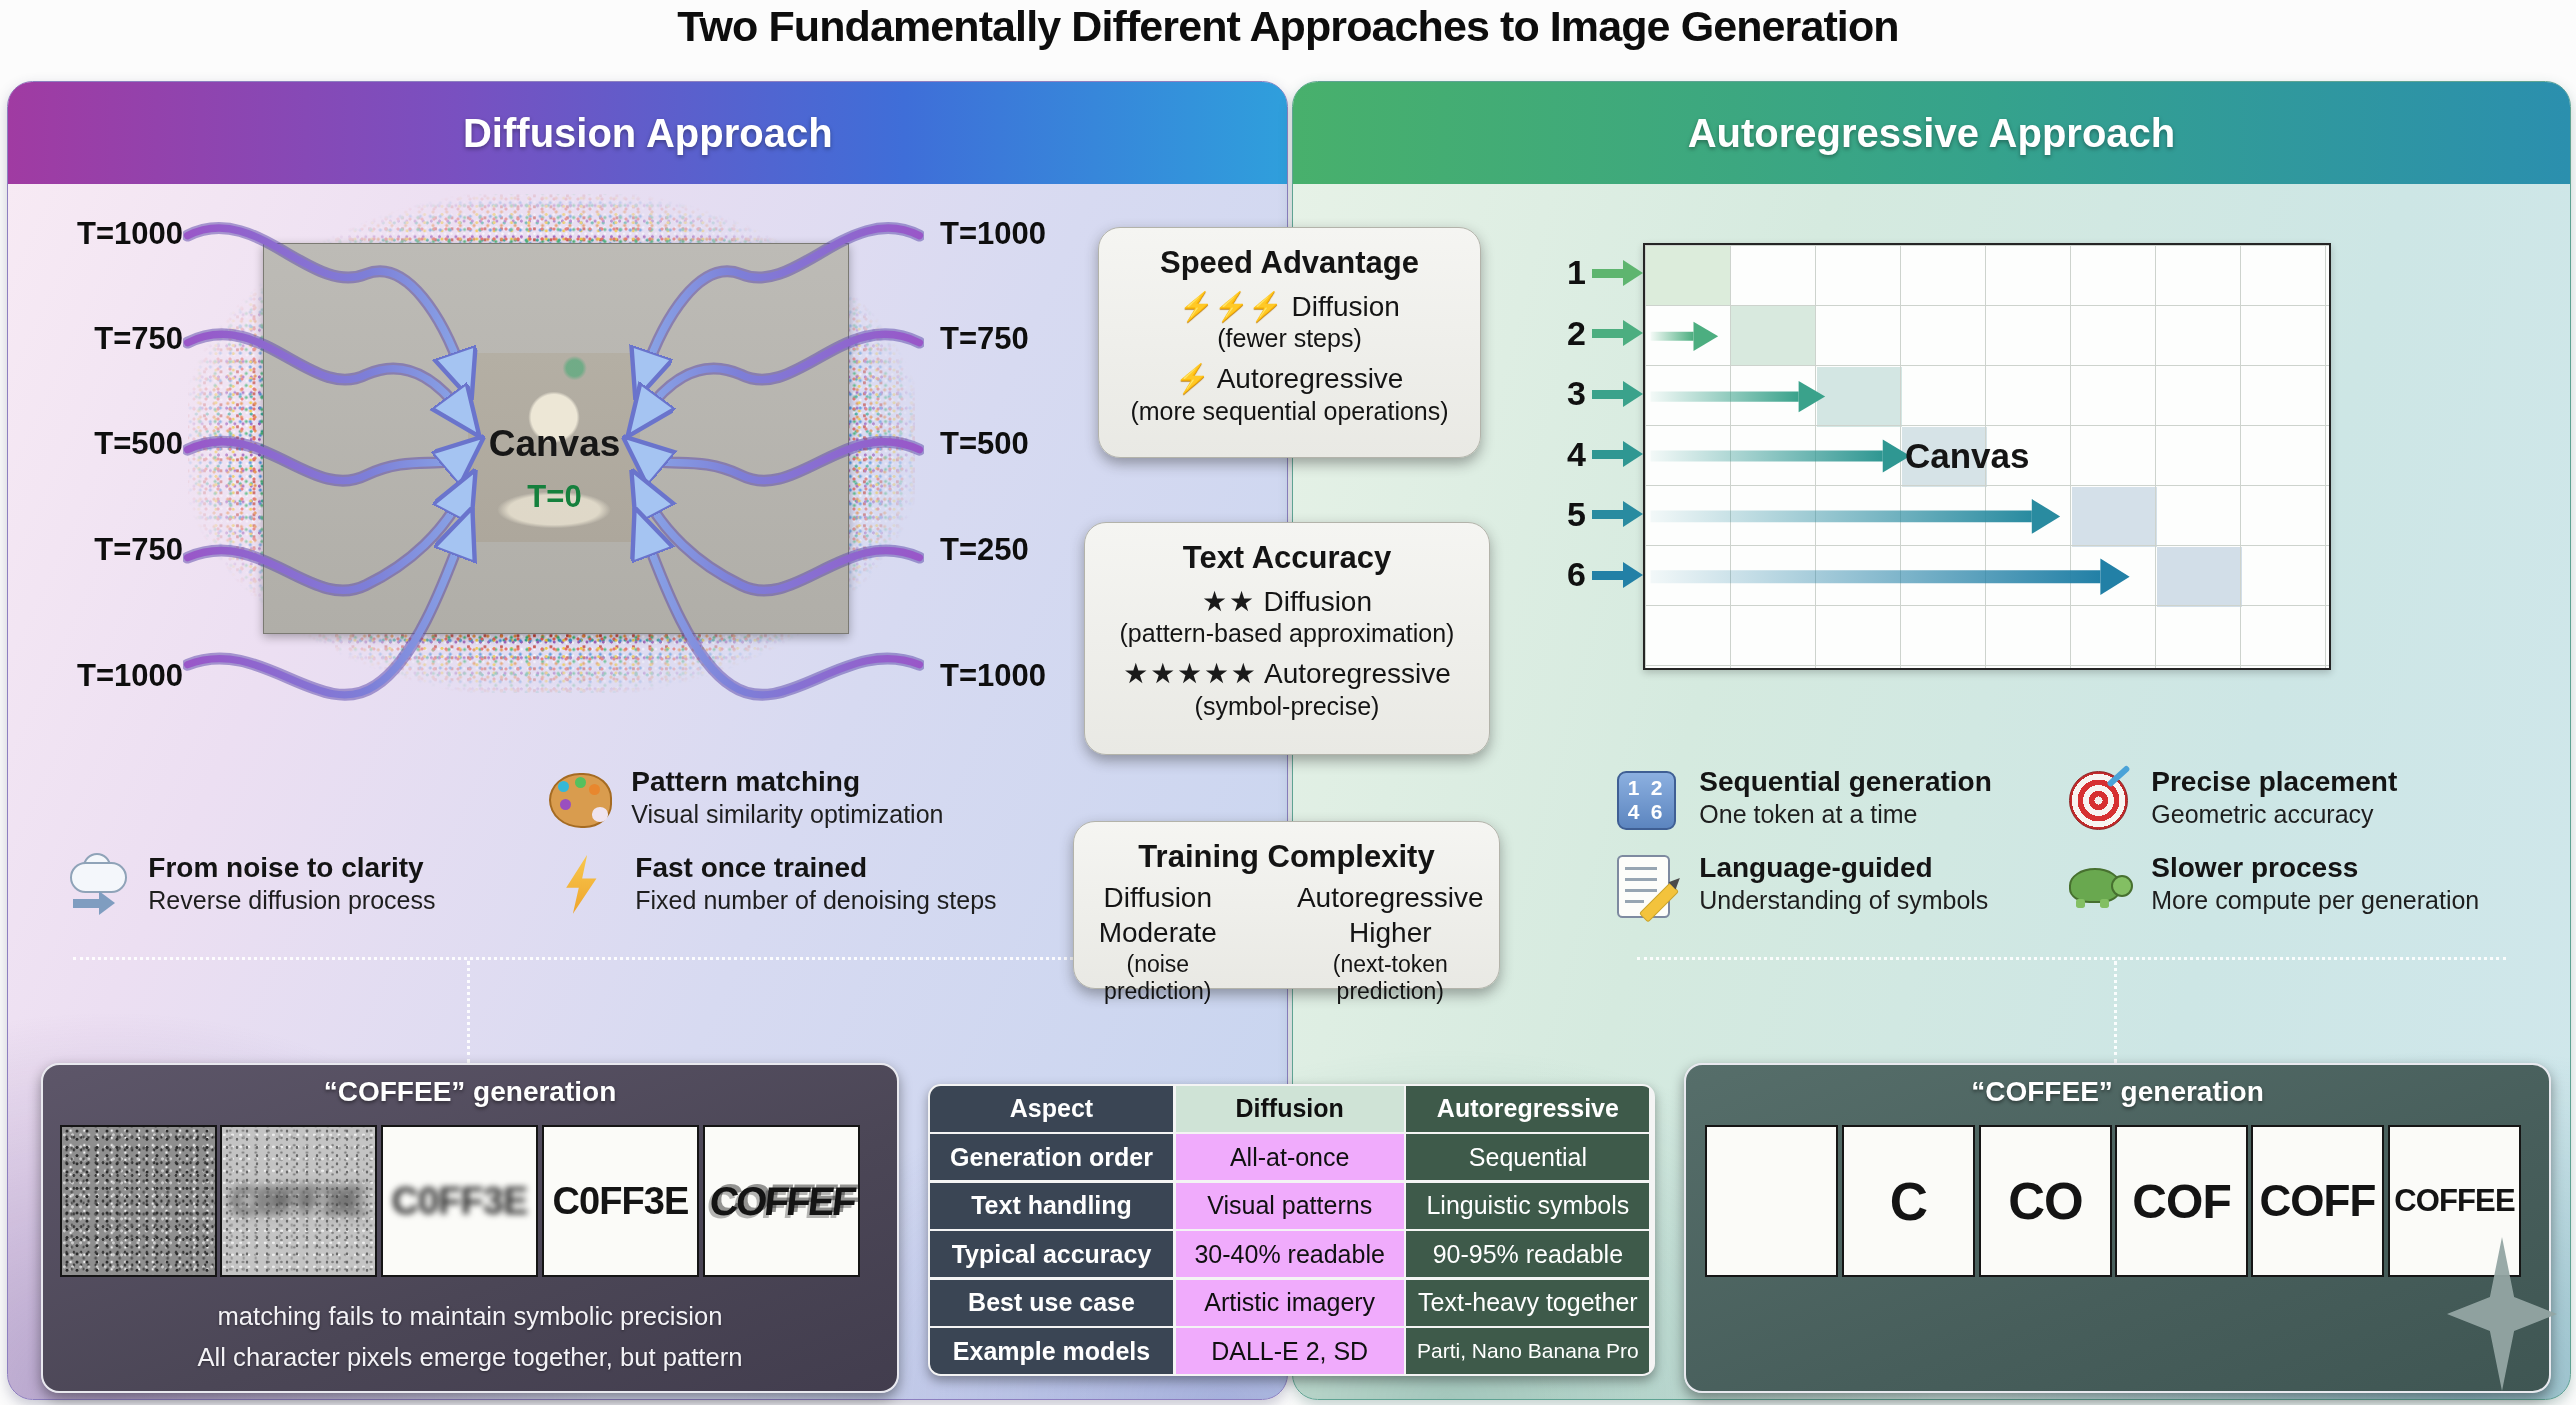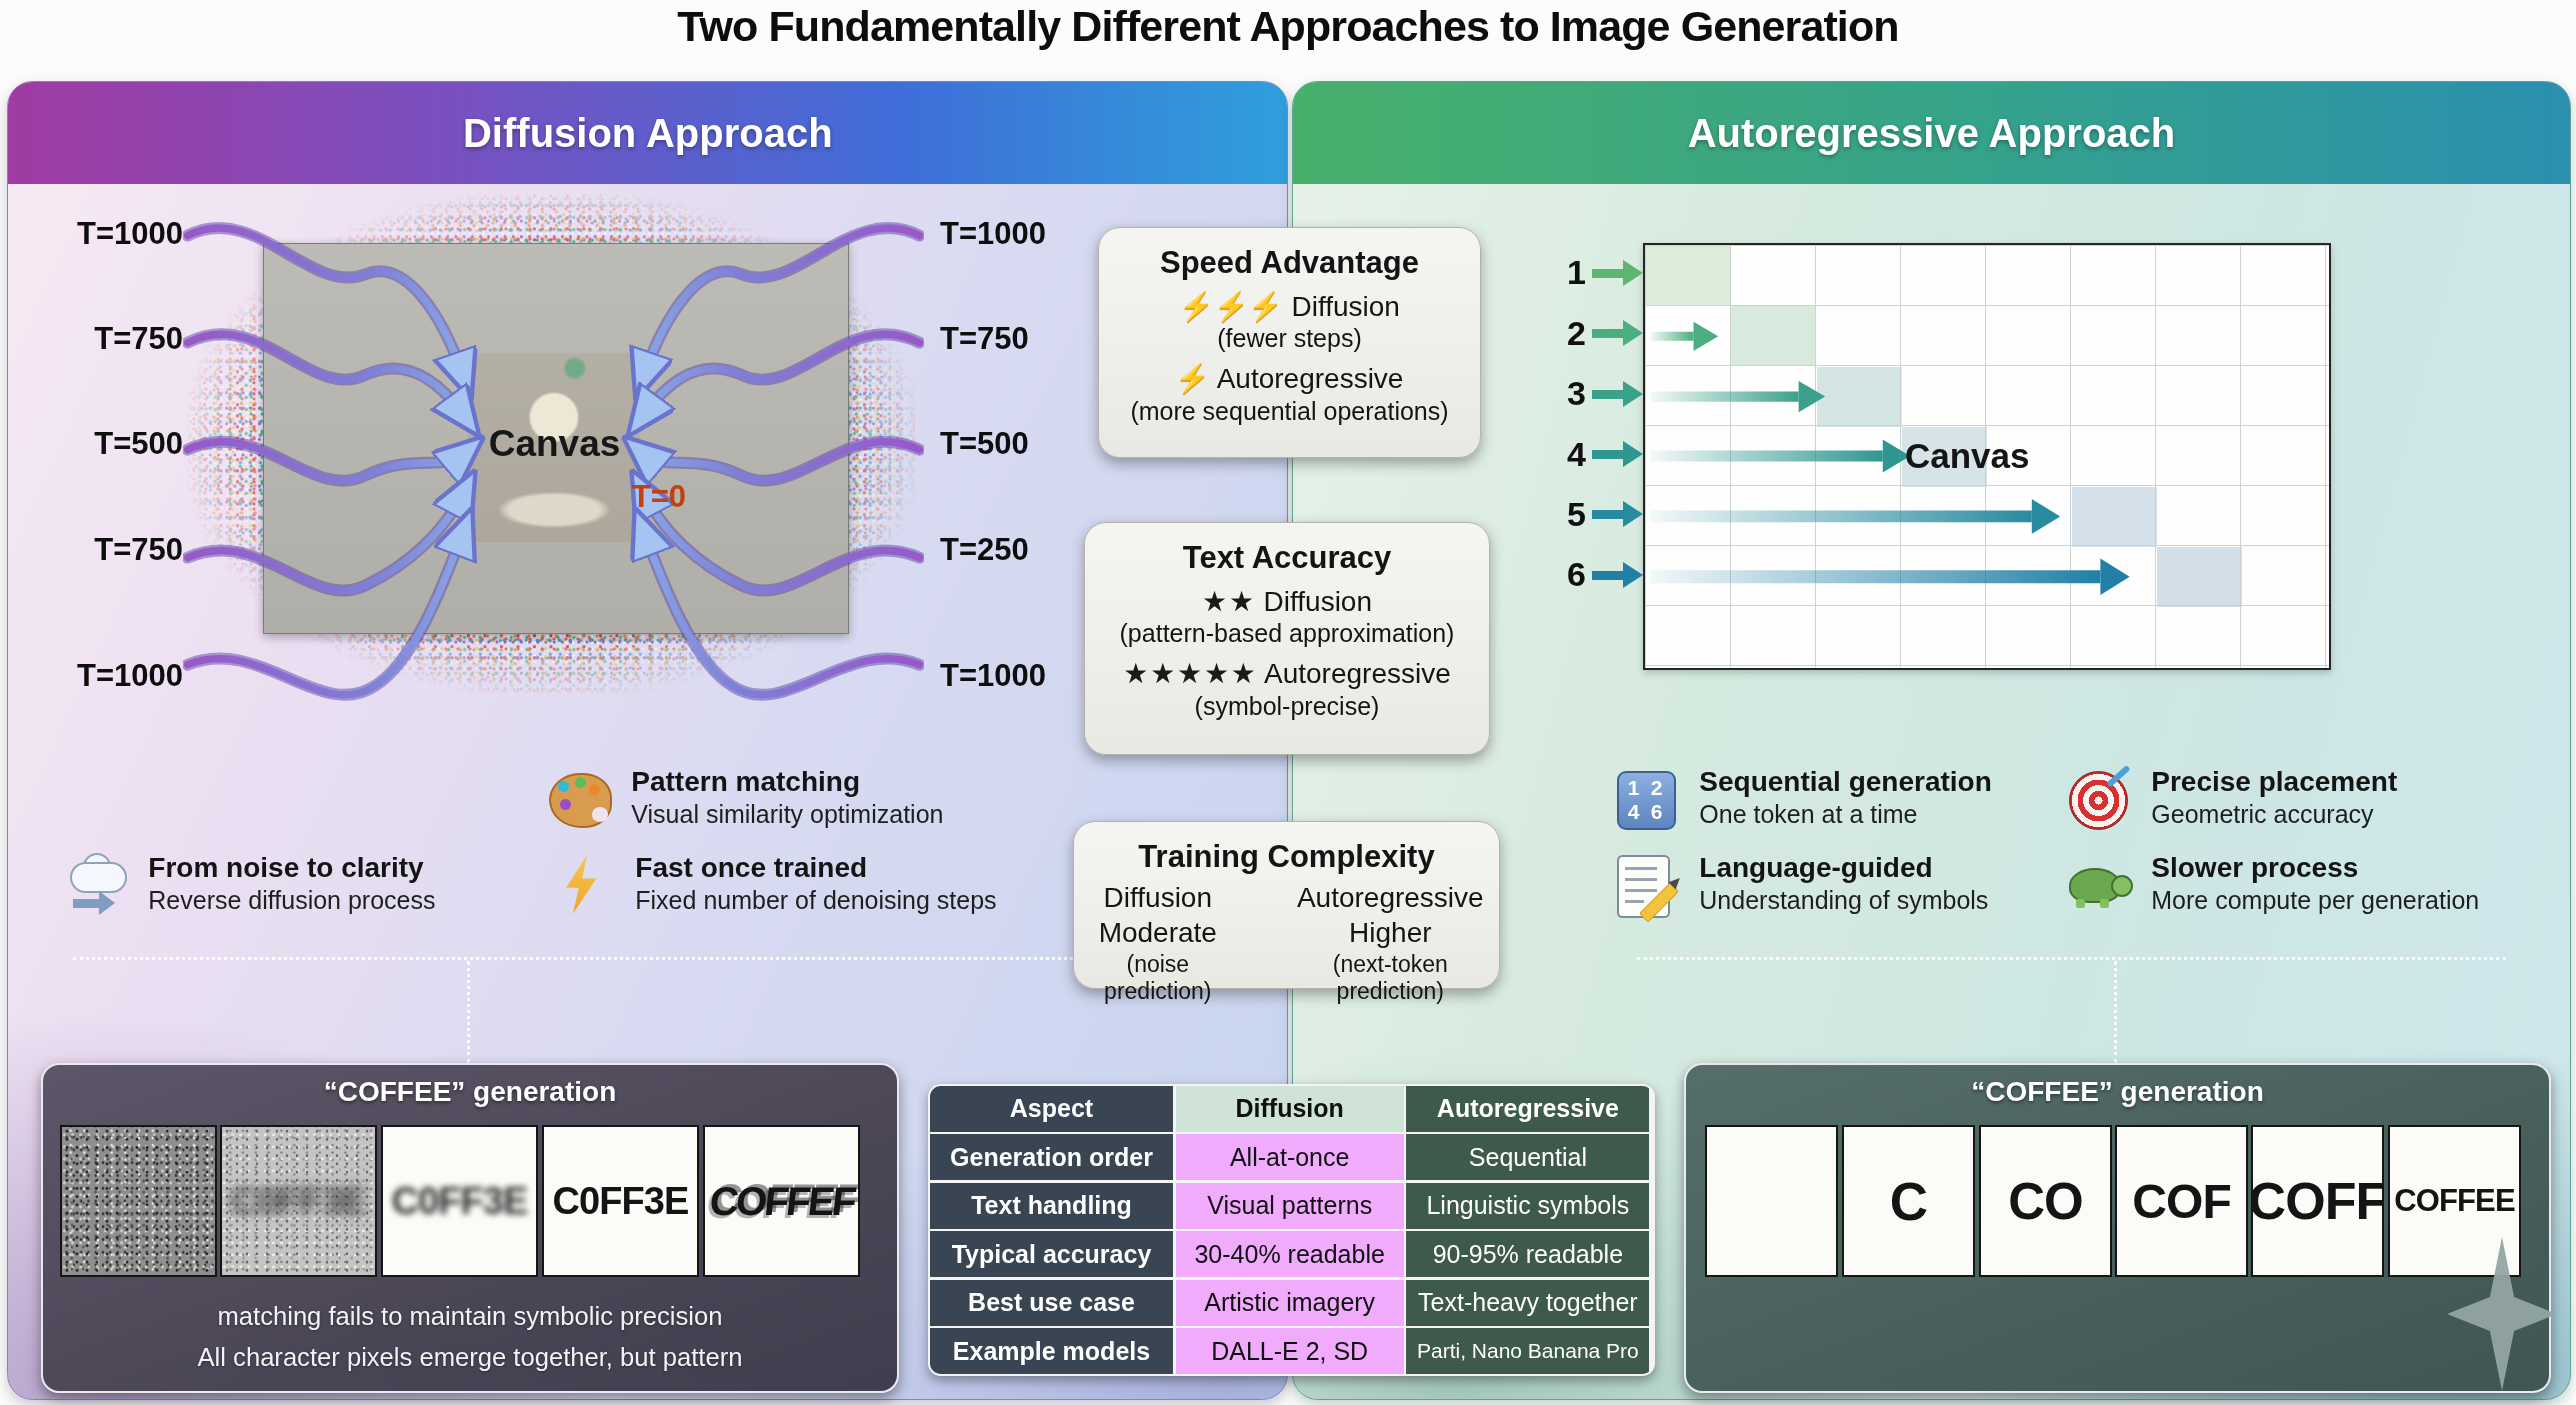--- a/index.html
+++ b/index.html
@@ -51,22 +51,22 @@
     background:linear-gradient(#bdbbb6,#b0aea8);border:1.8px solid #7b7a73;box-shadow:0 2.7px 9.1px rgba(0,0,0,.3);}
   .diff-photo{left:468px;top:353px;width:172px;height:189px;z-index:3;opacity:.95;
     background:
       radial-gradient(circle at 50% 34%,#f0ead9 0 15%,rgba(240,234,217,0) 17%),
       radial-gradient(circle at 50% 34%,#c09057 0 6%,rgba(192,144,87,0) 8%),
       radial-gradient(ellipse 44% 13% at 50% 83%,rgba(235,228,210,.85) 0 60%,transparent 75%),
       radial-gradient(circle at 62% 8%,rgba(80,170,120,.7) 0 4%,transparent 6%),
       linear-gradient(#b4afa4,#ada79c);}
   .canvas-word{left:423px;top:423px;width:263px;text-align:center;z-index:5;
     font-size:37px;font-weight:bold;color:#171717;}
-  .canvas-t0{left:423px;top:479px;width:263px;text-align:right;z-index:5;
-    font-size:31px;font-weight:bold;color:#c2410c;}
+  .canvas-t0{left:423px;top:479px;width:263px;text-align:center;z-index:5;
+    font-size:31px;font-weight:bold;color:#15803d;}
   .tlab{position:absolute;z-index:5;font-size:31px;font-weight:bold;color:#0e0e0e;white-space:nowrap;}
   .tlab.l{left:57px;width:126px;text-align:right;}
   .tlab.r{left:940px;width:137px;text-align:left;}
   #wavy-svg{left:183px;top:210px;z-index:4;}
 
   
   .feat{position:absolute;display:flex;gap:18.3px;align-items:flex-start;z-index:6;}
   .feat-title{font-size:28px;font-weight:bold;color:#141414;line-height:1.1;}
   .feat-desc{font-size:25px;color:#1e1e1e;line-height:1.35;}
   .feat-icon{width:64px;flex:0 0 64px;height:64px;position:relative;}
@@ -193,21 +193,21 @@
       radial-gradient(circle,#7d7d7d 0.9px,transparent 1.5px);
     background-size:10px 8.2px,12px 11px,8.2px 12px,12.8px 7.3px;
     background-position:0 0,3.7px 4.6px,6.4px 1.8px,1.8px 7.3px;}
   #coffee-left .cframe span{font-size:38px;letter-spacing:-0.9px;}
   .lf2 span{color:#3f3f3f;filter:blur(5.5px);}
   .lf3 span{color:#2e2e2e;filter:blur(3.2px);}
   .lf5 span{font-size:40px !important;transform:skewX(-6deg);letter-spacing:-2.7px !important;
     text-shadow:3.7px -2.7px 0 rgba(20,20,20,.45),-2.7px 2.7px 0 rgba(20,20,20,.3);}
   #coffee-right .cframe span{letter-spacing:-0.9px;}
   .rf2 span{font-size:53px;} .rf3 span{font-size:51px;} .rf4 span{font-size:48px;}
-  .rf5 span{font-size:52px;} .rf6 span{font-size:31px;}
+  .rf5 span{font-size:44px;} .rf6 span{font-size:31px;}
   .coffee-caption{position:absolute;bottom:12.8px;left:0;width:100%;text-align:center;color:#f3f2f6;
     font-size:25.6px;line-height:1.6;text-shadow:0 0.9px 2.7px rgba(0,0,0,.4);}
   .sparkle{position:absolute;left:2447px;top:1237px;width:110px;height:154px;background:#93a5a3;opacity:.95;z-index:40;
     clip-path:polygon(50% 0,61% 39%,100% 50%,61% 61%,50% 100%,39% 61%,0 50%,39% 39%);}
 </style>
 </head>
 <body>
 
 <div id="root">
 

